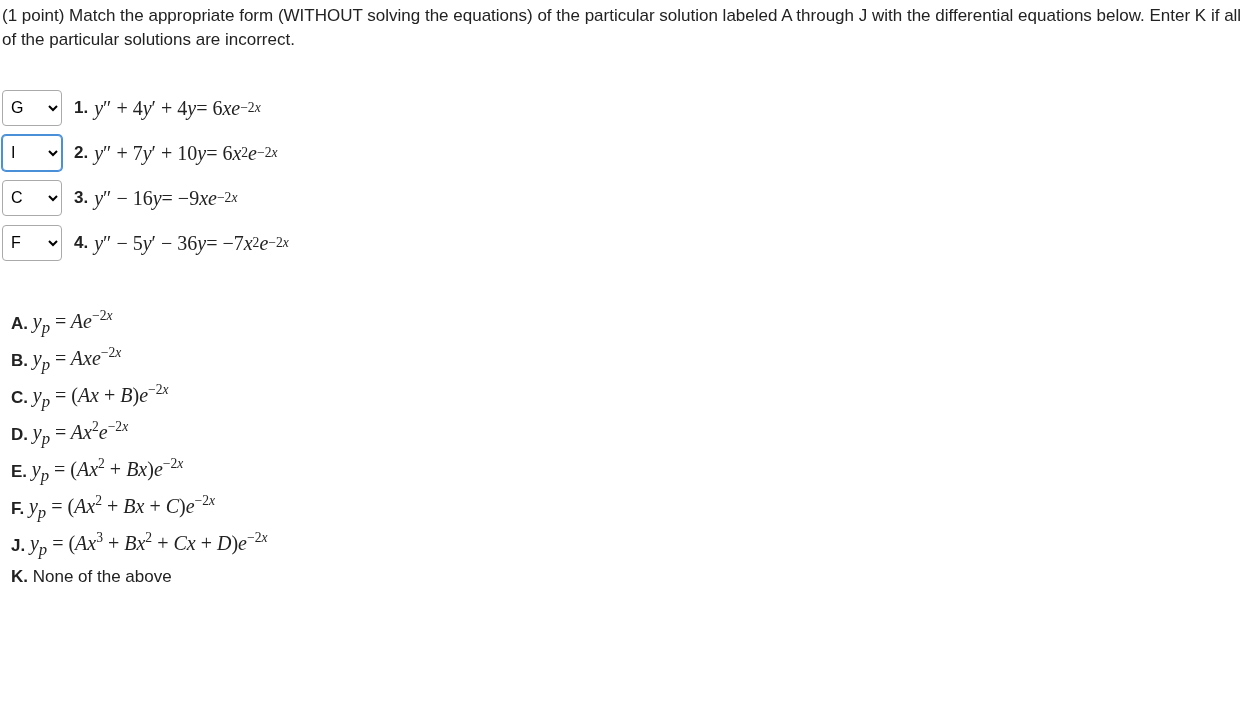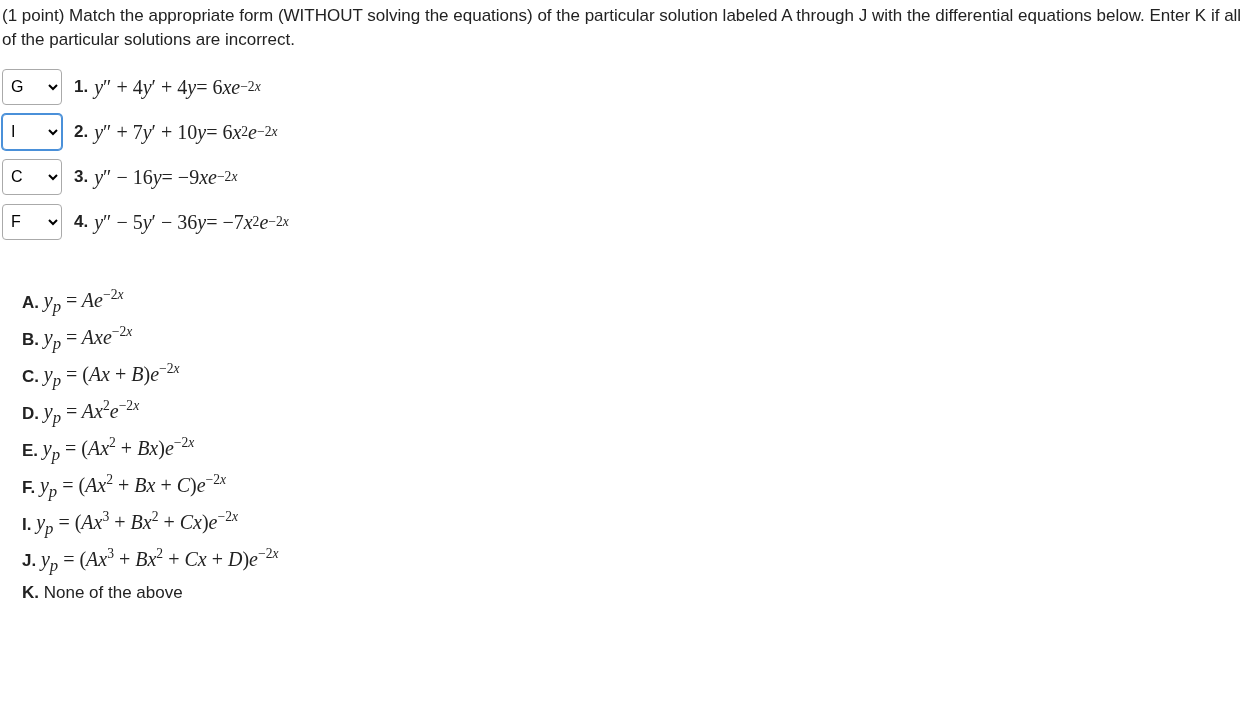--- a/index.html
+++ b/index.html
@@ -4,21 +4,21 @@
 <style>
   body {
     font-family: Arial, Helvetica, sans-serif;
     font-size: 17px;
     color: #222;
     margin: 0;
     padding: 4px 0 20px 2px;
     line-height: 1.4;
   }
   .instructions {
-    margin-bottom: 17px;
+    margin-bottom: 38px;
     padding-right: 8px;
   }
   .question-row {
     display: flex;
     align-items: center;
     margin: 9px 0;
   }
   select {
     width: 60px;
     height: 36px;
@@ -42,21 +42,21 @@
     align-items: center;
   }
   .eq-label b {
     font-family: Arial, Helvetica, sans-serif;
     font-size: 17px;
     margin-right: 6px;
   }
   sup { font-size: 0.68em; }
   .answers {
     margin-top: 46px;
-    margin-left: 20px;
+    margin-left: 9px;
   }
   .answer-line {
     font-family: Arial, Helvetica, sans-serif;
     font-size: 17px;
     margin: 4px 0;
     white-space: nowrap;
   }
   .answer-line .label {
     font-weight: bold;
   }
@@ -94,16 +94,15 @@
     </div>
   </div>
 
 <div class="answers" id="answers-container">
     <div class="answer-line"><span class="label">A.</span> <span class="math">y<sub>p</sub> <span class="rm">=</span> Ae<sup>−<span class="rm">2</span><span class="it">x</span></sup></span></div>
     <div class="answer-line"><span class="label">B.</span> <span class="math">y<sub>p</sub> <span class="rm">=</span> Axe<sup>−<span class="rm">2</span><span class="it">x</span></sup></span></div>
     <div class="answer-line"><span class="label">C.</span> <span class="math">y<sub>p</sub> <span class="rm">=</span> <span class="rm">(</span>Ax <span class="rm">+</span> B<span class="rm">)</span>e<sup>−<span class="rm">2</span><span class="it">x</span></sup></span></div>
     <div class="answer-line"><span class="label">D.</span> <span class="math">y<sub>p</sub> <span class="rm">=</span> Ax<sup><span class="rm">2</span></sup>e<sup>−<span class="rm">2</span><span class="it">x</span></sup></span></div>
     <div class="answer-line"><span class="label">E.</span> <span class="math">y<sub>p</sub> <span class="rm">=</span> <span class="rm">(</span>Ax<sup><span class="rm">2</span></sup> <span class="rm">+</span> Bx<span class="rm">)</span>e<sup>−<span class="rm">2</span><span class="it">x</span></sup></span></div>
     <div class="answer-line"><span class="label">F.</span> <span class="math">y<sub>p</sub> <span class="rm">=</span> <span class="rm">(</span>Ax<sup><span class="rm">2</span></sup> <span class="rm">+</span> Bx <span class="rm">+</span> C<span class="rm">)</span>e<sup>−<span class="rm">2</span><span class="it">x</span></sup></span></div>
-    <div class="answer-line"><span class="label">I.</span> <span class="math">y<sub>p</sub> <span class="rm">=</span> <span class="rm">(</span>Ax<sup><span class="rm">3</span></sup> <span class="rm">+</span> Bx<sup><span class="rm">2</span></sup> <span class="rm">+</span> Cx<span class="rm">)</span>e<sup>−<span class="rm">2</span><span class="it">x</span></sup></span></div>
     <div class="answer-line"><span class="label">J.</span> <span class="math">y<sub>p</sub> <span class="rm">=</span> <span class="rm">(</span>Ax<sup><span class="rm">3</span></sup> <span class="rm">+</span> Bx<sup><span class="rm">2</span></sup> <span class="rm">+</span> Cx <span class="rm">+</span> D<span class="rm">)</span>e<sup>−<span class="rm">2</span><span class="it">x</span></sup></span></div>
     <div class="answer-line"><span class="label">K.</span> None of the above</div>
   </div>
 
 </body></html>

